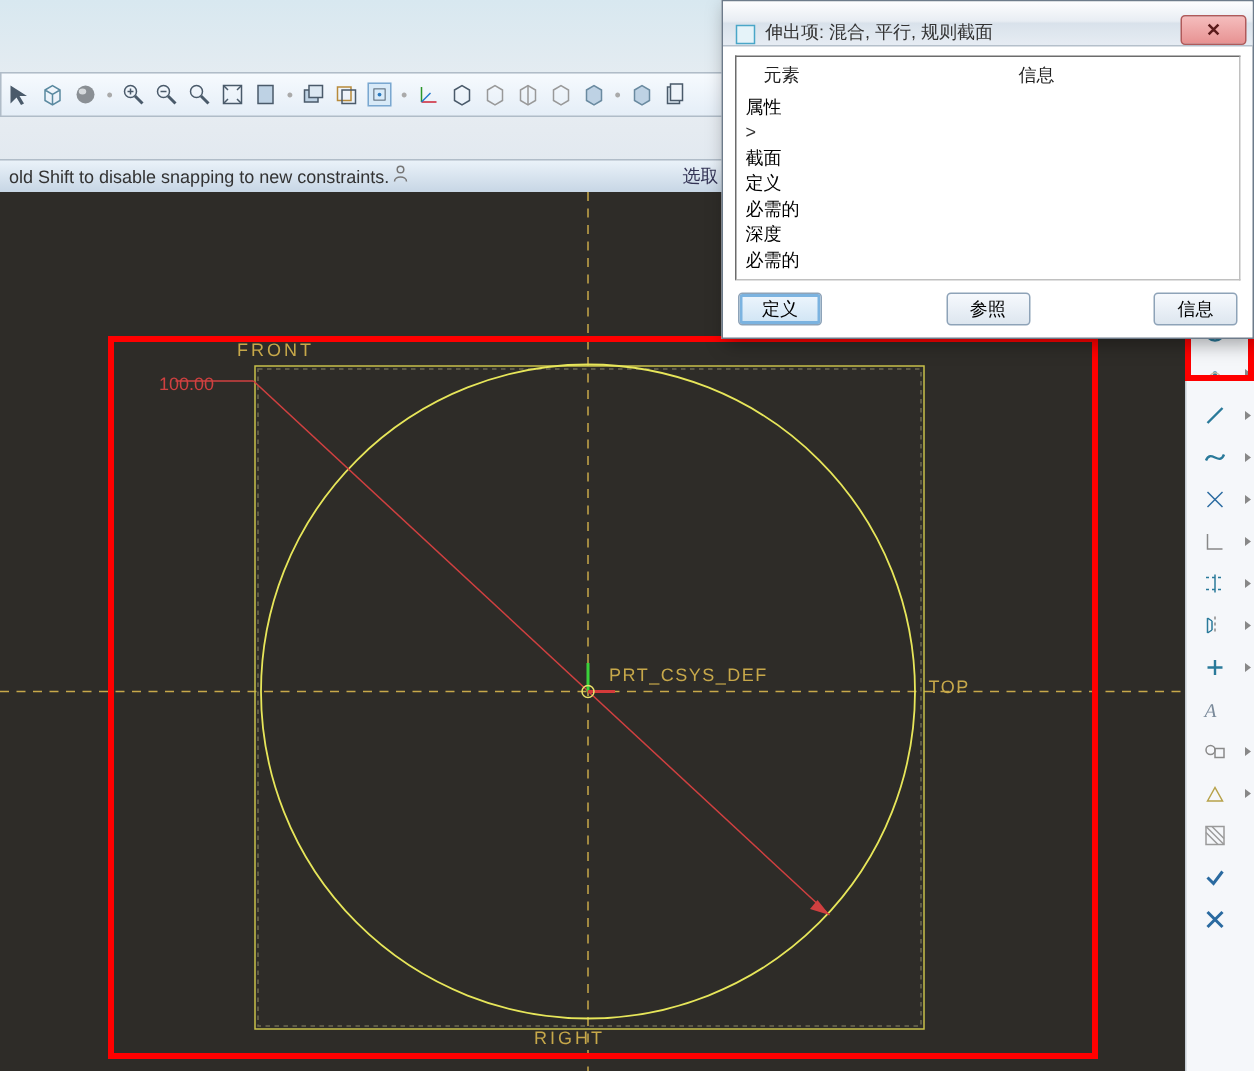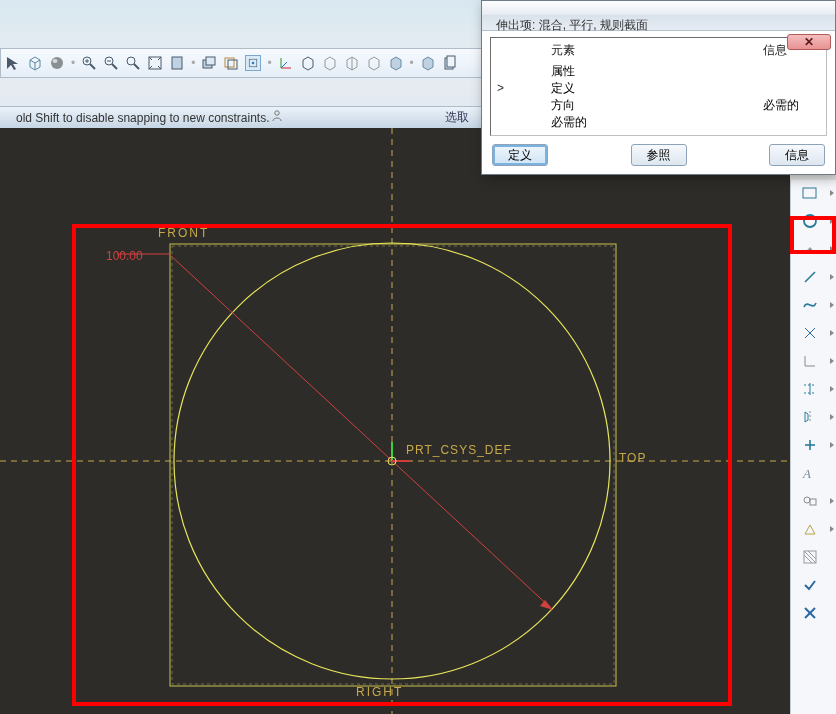--- a/index.html
+++ b/index.html
@@ -45,21 +45,21 @@
 }
 
 
 .hintbar {
   position: absolute;
   left: 0; top: 106px; width: 485px; height: 22px;
   background: linear-gradient(to bottom, #eaf2f9 0%, #c7d6e5 100%);
   border-top: 1px solid #b0bcc8;
   display: flex;
   align-items: center;
-  padding: 0 16px;
+  padding: 0 6px;
   color: #333;
 }
 .hintbar .select-label {
   margin-left: auto;
   color: #335;
 }
 .hintbar .select-icon { margin-right: 4px; color:#6a7a8a; }
 
 
 .viewport {
@@ -115,24 +115,23 @@
   width: 355px;
   background: #fff;
   border: 1px solid #6d7b8a;
   box-shadow: 3px 3px 12px rgba(0,0,0,0.35);
   z-index: 30;
 }
 .dlg-title {
   height: 30px;
   background: linear-gradient(to bottom, #fdfdfe 0%, #e8edf3 45%, #d9e2eb 50%, #e6ecf3 100%);
   border-bottom: 1px solid #b5c0cb;
-  display: flex; align-items: flex-start;
-  padding: 16px 4px 0 8px;
+  display: flex; align-items: flex-end;
+  padding: 0 4px 0 8px;
   color: #333;
-  flex-direction: column;
 }
 .dlg-title .tt { margin-left: 6px; }
 .dlg-close {
   margin-left: auto;
   width: 44px; height: 20px;
   background: linear-gradient(to bottom, #f5bdbd, #e79292);
   border: 1px solid #b05a5a;
   border-radius: 3px;
   display: flex; align-items:center; justify-content:center;
   color: #5a1a1a; font-weight: bold; cursor: pointer;
@@ -142,27 +141,26 @@
   padding: 6px 8px 8px 8px;
 }
 .elem-box {
   border: 1px inset #c0c0c0;
   background: #fff;
   min-height: 90px;
   padding: 4px 6px;
 }
 .elem-head, .elem-row {
   display: flex;
-  gap: 42px;
 }
 .elem-head { color: #222; margin-bottom: 4px; }
 .elem-col1 { width: 170px; }
 .elem-col2 { flex: 1; }
 .elem-row .mark { width: 12px; color:#333; }
-.elem-row { line-height: 17px; }
+.elem-row { line-height: 17px; flex-direction: column; }
 
 .dlg-btnrow {
   display: flex;
   gap: 6px;
   margin-top: 8px;
   padding: 0 2px;
 }
 .dbtn {
   min-width: 56px;
   height: 22px;
@@ -466,29 +464,30 @@
         <span class="mark" style="width:12px"></span>
         <span class="elem-col1">元素</span>
         <span class="elem-col2">信息</span>
       </div>
       <div class="elem-row">
         <span class="mark"></span>
         <span class="elem-col1">属性</span>
       </div>
       <div class="elem-row">
         <span class="mark">&gt;</span>
+        <span class="elem-col1">截面</span>
         <span class="elem-col2">定义</span>
       </div>
       <div class="elem-row">
         <span class="mark"></span>
-        <span class="elem-col1">方向</span>
         <span class="elem-col2">必需的</span>
       </div>
       <div class="elem-row">
         <span class="mark"></span>
+        <span class="elem-col1">深度</span>
         <span class="elem-col2">必需的</span>
       </div>
     </div>
     <div class="dlg-btnrow">
       <span class="dbtn primary">定义</span>
       <span class="gap"></span>
       <span class="dbtn">参照</span>
       <span class="gap"></span>
       <span class="dbtn">信息</span>
     </div>

